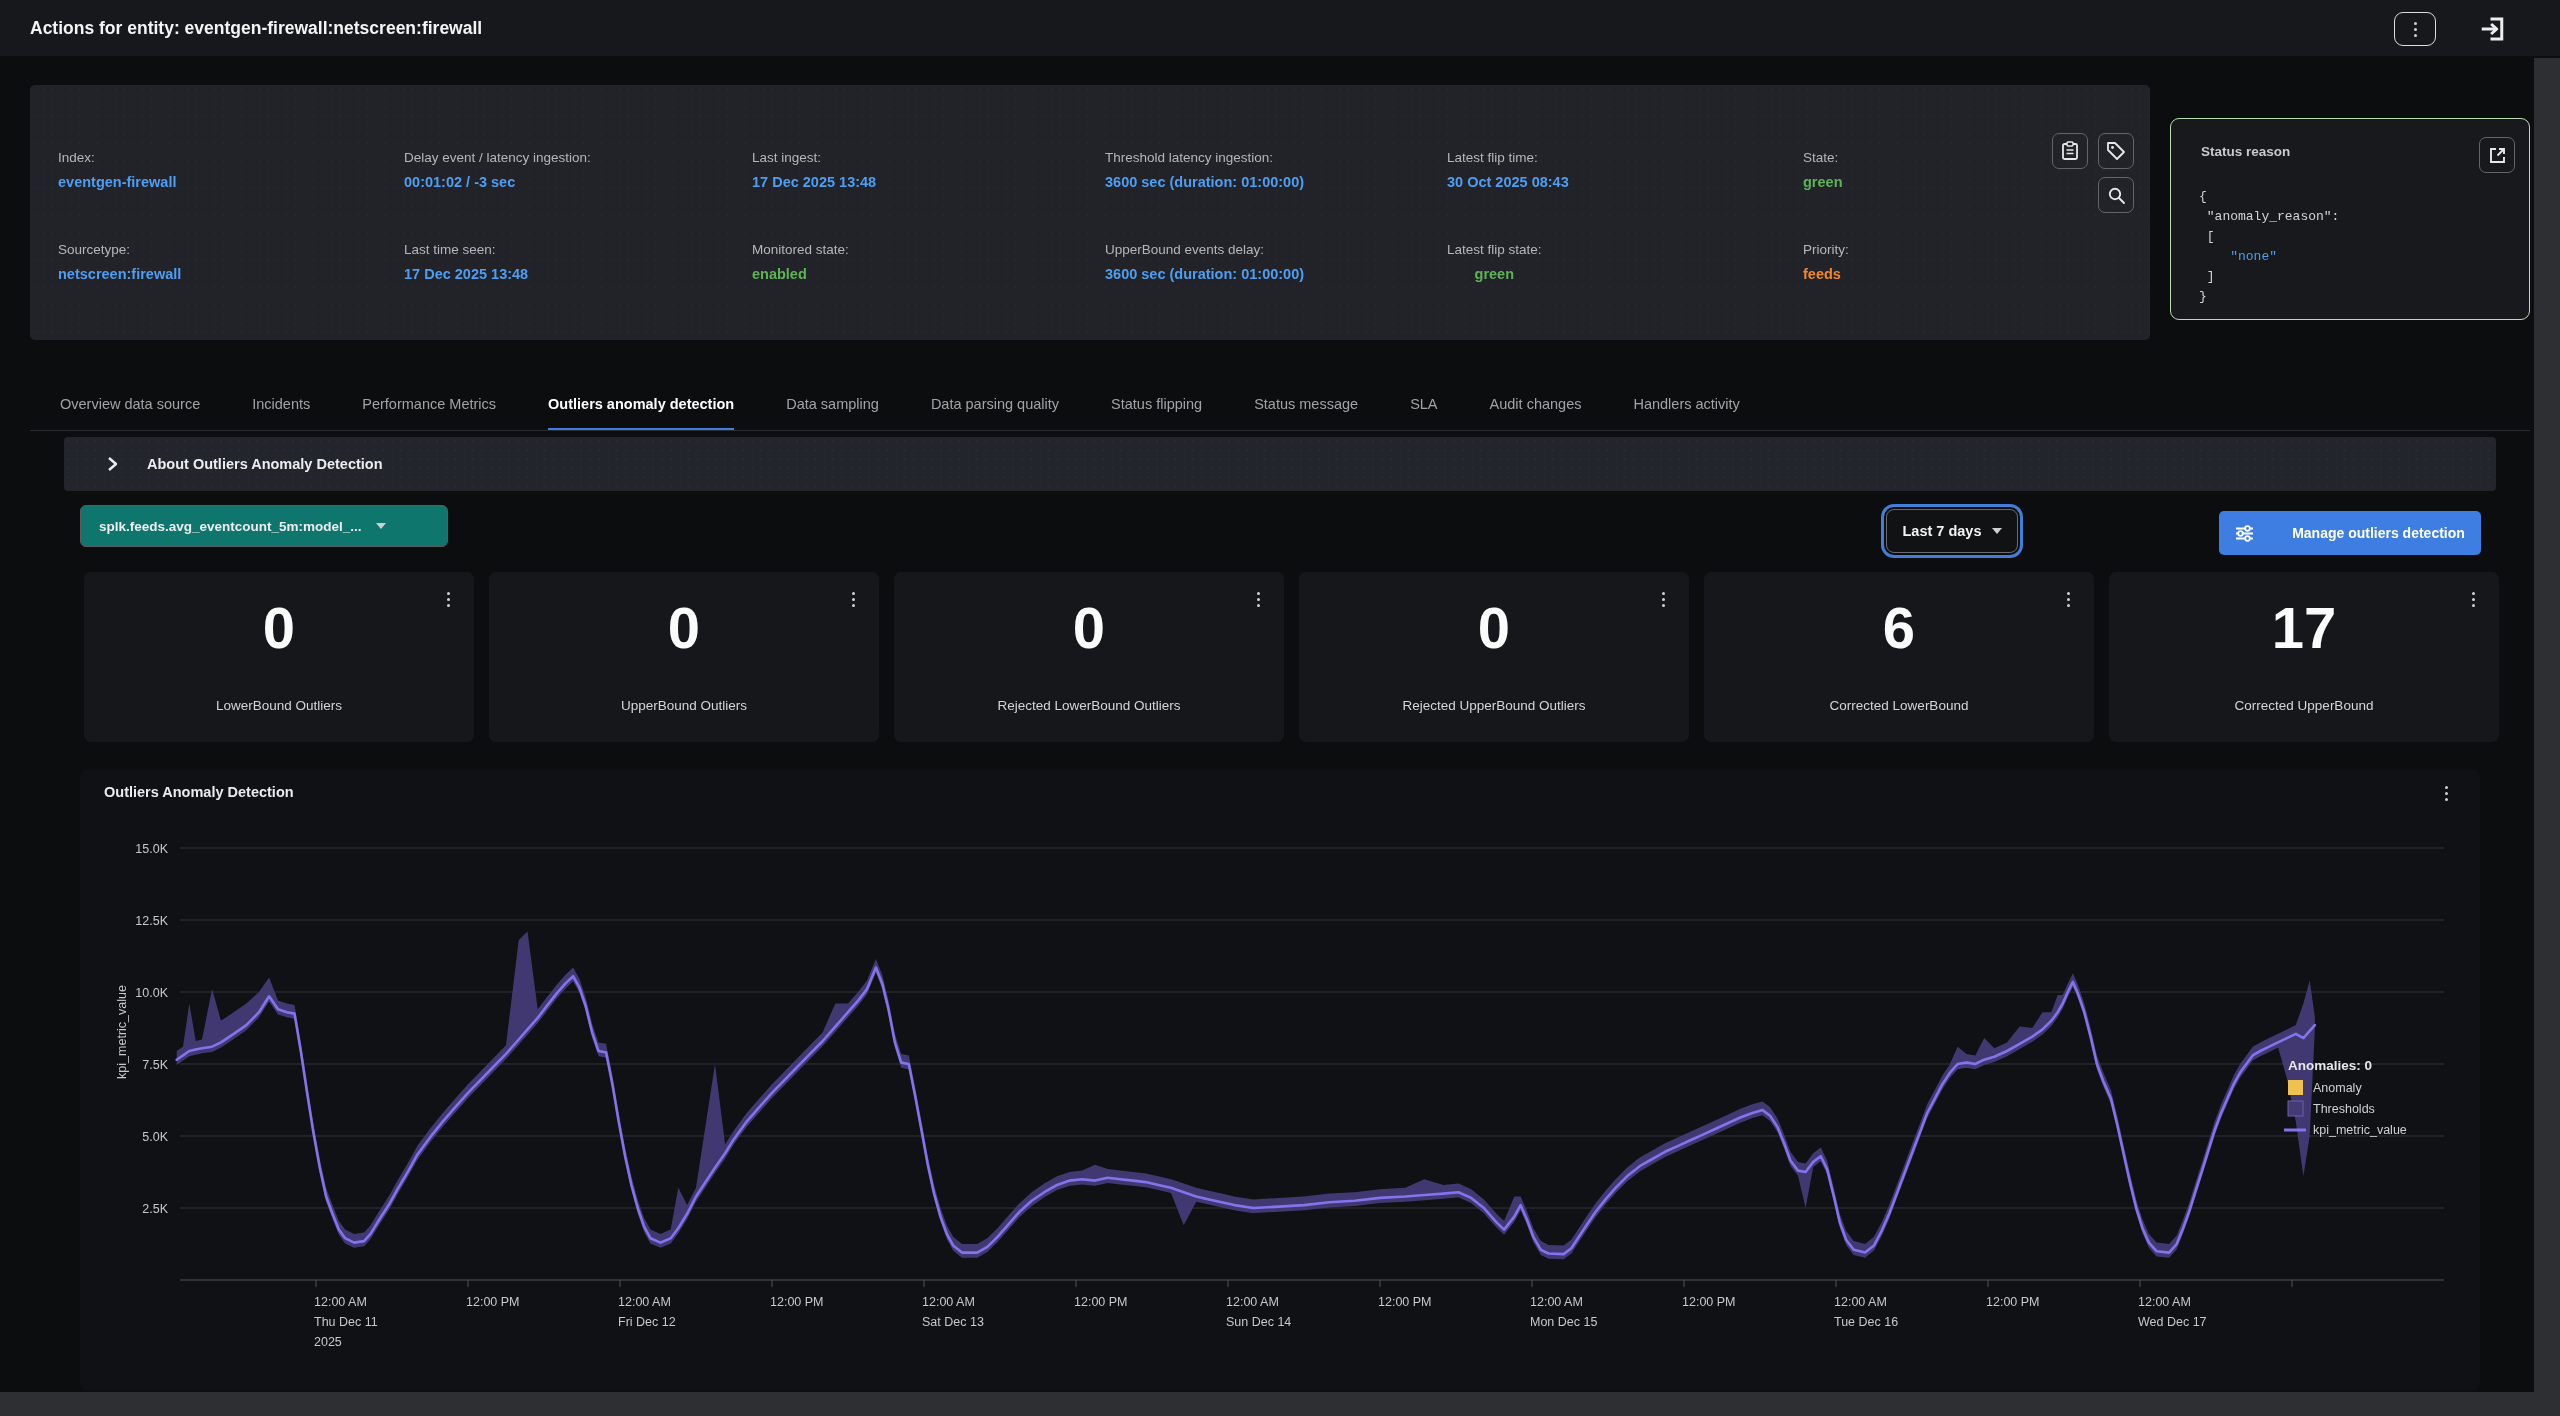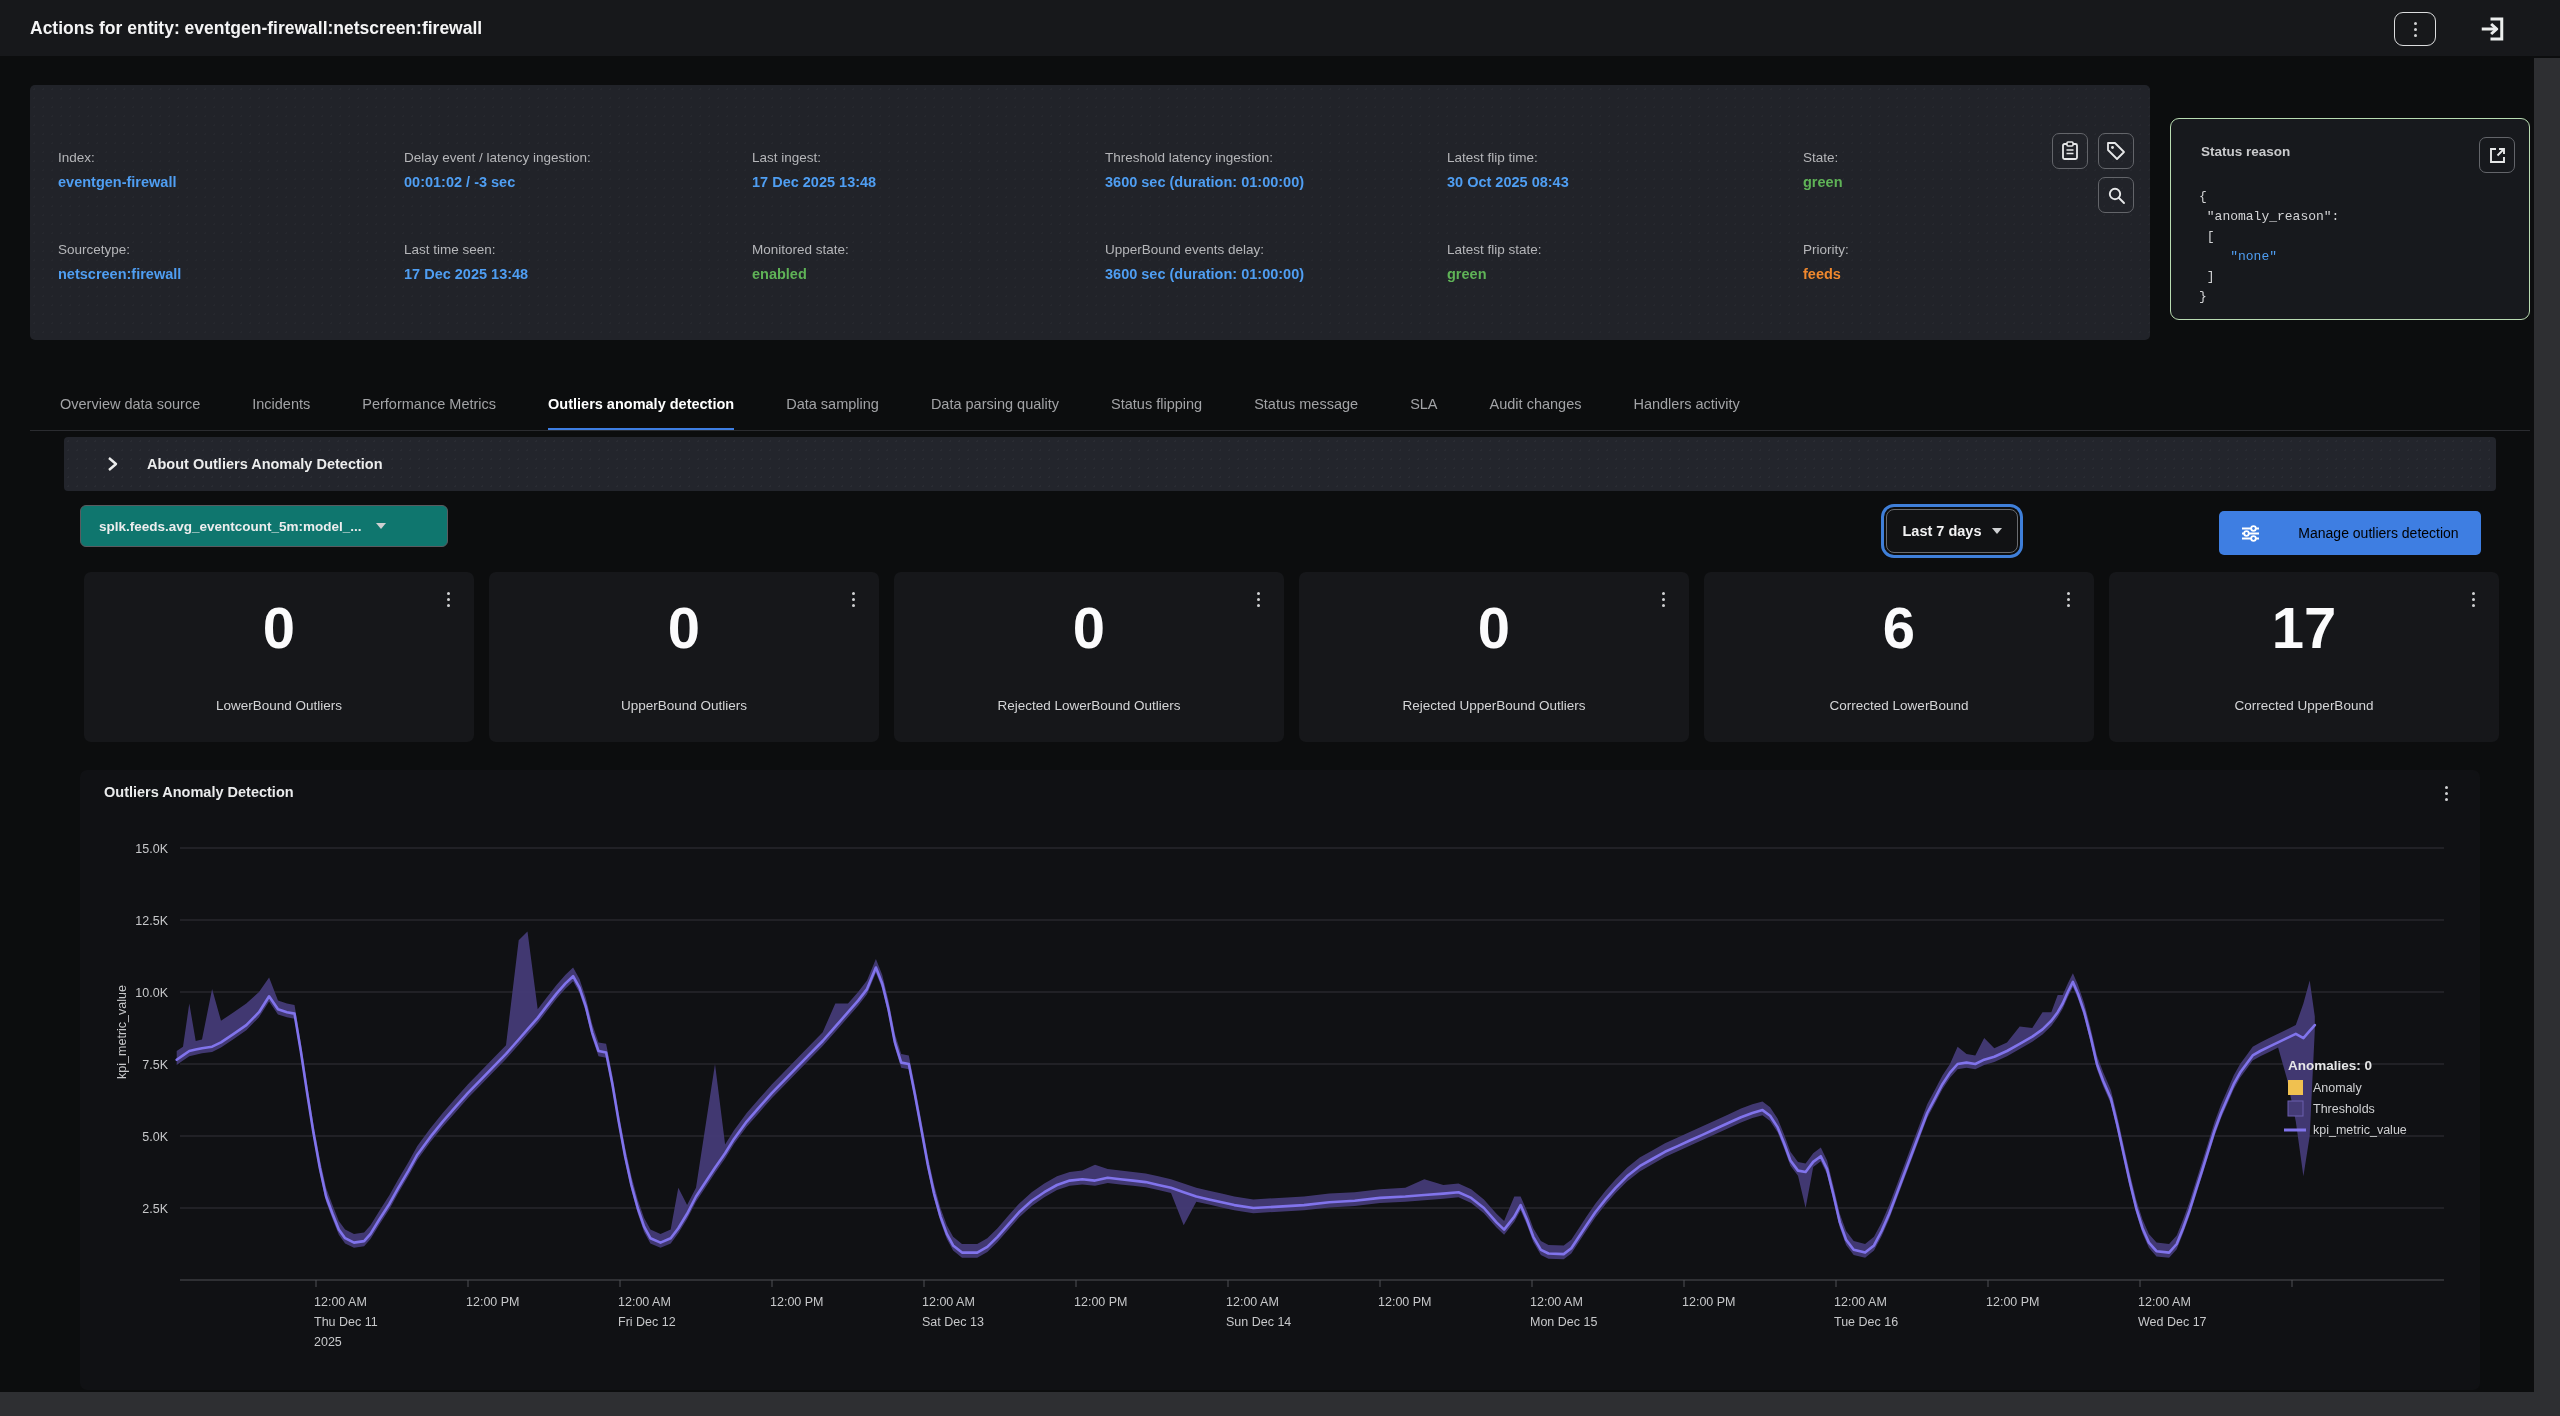--- a/index.html
+++ b/index.html
@@ -45,21 +45,21 @@
   
   .model-select{position:absolute;left:80px;top:505px;width:368px;height:42px;background:#0f766e;border:1px solid #595b60;
       border-radius:6px;display:flex;align-items:center;cursor:pointer;}
   .model-select .sel-text{margin-left:18px;font-size:13.5px;font-weight:bold;color:#ededee;white-space:nowrap;overflow:hidden;}
   .caret{width:0;height:0;border-left:5.5px solid transparent;border-right:5.5px solid transparent;border-top:6.5px solid #cfd0d2;margin-left:14px;flex:none;}
   .time-range{position:absolute;left:1886px;top:509px;width:132px;height:44px;background:#111214;border:1px solid #6a6c70;
       border-radius:8px;outline:3px solid #3f7fd9;outline-offset:2.5px;display:flex;align-items:center;justify-content:center;cursor:pointer;text-align:center;}
   .time-range .tr-text{font-size:14.5px;font-weight:bold;color:#f2f2f3;}
   .manage-btn{position:absolute;left:2219px;top:511px;width:262px;height:44px;background:#3e7ee2;border:none;border-radius:5px;
       display:flex;align-items:center;justify-content:center;gap:10px;cursor:pointer;}
-  .manage-btn .mb-text{font-size:14px;font-weight:normal;color:#000000;margin-left:28px;}
+  .manage-btn .mb-text{font-size:14px;font-weight:bold;color:#ffffff;margin-left:28px;}
   
   .kpi-card{position:absolute;top:572px;width:390px;height:170px;background:#16171a;border-radius:7px;}
   .kpi-num{position:absolute;left:0;right:0;top:22px;text-align:center;font-size:58px;font-weight:bold;color:#fbfbfc;}
   .kpi-label{position:absolute;left:0;right:0;top:126px;text-align:center;font-size:13.5px;color:#d4d5d7;}
   .kebab-dots{display:flex;flex-direction:column;gap:3px;align-items:center;cursor:pointer;padding:4px;}
   .kebab-dots i{width:3px;height:3px;border-radius:50%;background:#d0d1d3;}
   .card-kebab{position:absolute;right:20px;top:16px;}
   
   .chart-card{position:absolute;left:80px;top:770px;width:2400px;height:620px;background:#101114;border-radius:7px;}
   .chart-title{position:absolute;left:24px;top:14px;font-size:14.5px;font-weight:bold;color:#eaebec;}
@@ -144,21 +144,21 @@
         <div class="val blue">3600 sec (duration: 01:00:00)</div>
       </div>
       <div class="field" style="left: 1075px; top: 157px;">
         <div class="lbl">UpperBound events delay:</div>
         <div class="val blue">3600 sec (duration: 01:00:00)</div>
       </div>
       <div class="field" style="left: 1417px; top: 65px;">
         <div class="lbl">Latest flip time:</div>
         <div class="val blue">30 Oct 2025 08:43</div>
       </div>
-      <div class="field" style="left: 1417px; top: 157px;">
+      <div class="field" style="left: 1417px; top: 157px; text-align: center;">
         <div class="lbl">Latest flip state:</div>
         <div class="val green">green</div>
       </div>
       <div class="field" style="left: 1773px; top: 65px;">
         <div class="lbl">State:</div>
         <div class="val green">green</div>
       </div>
       <div class="field" style="left: 1773px; top: 157px;">
         <div class="lbl">Priority:</div>
         <div class="val orange">feeds</div>

